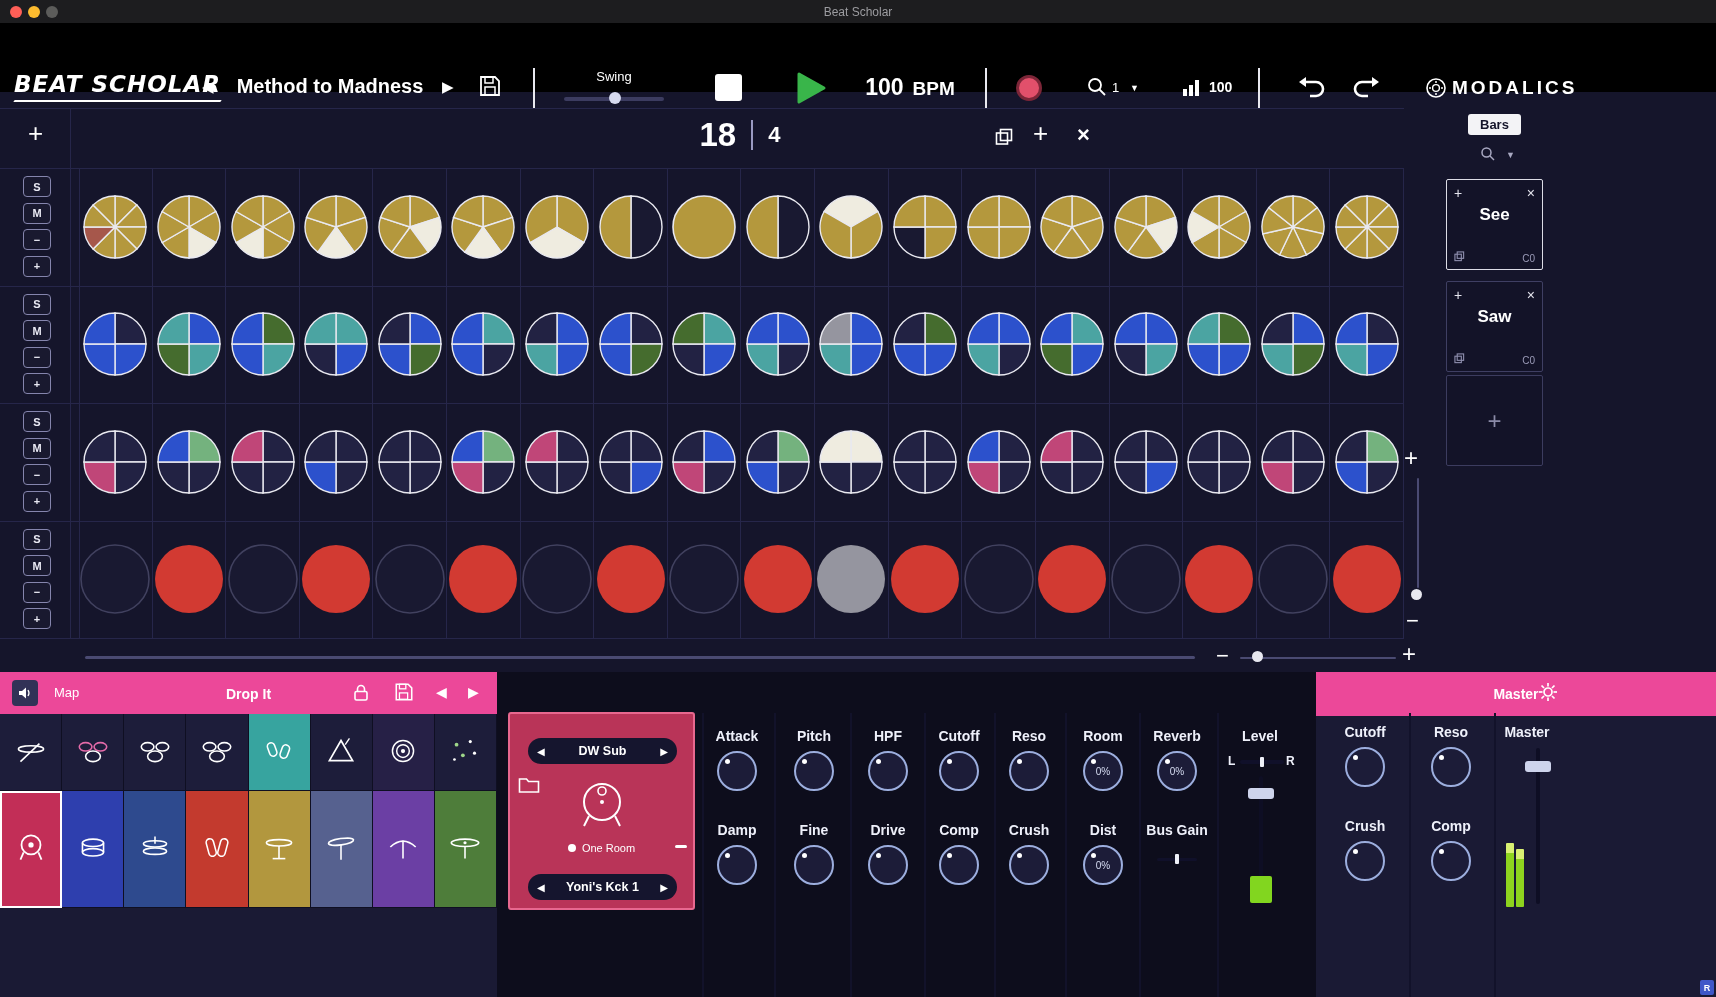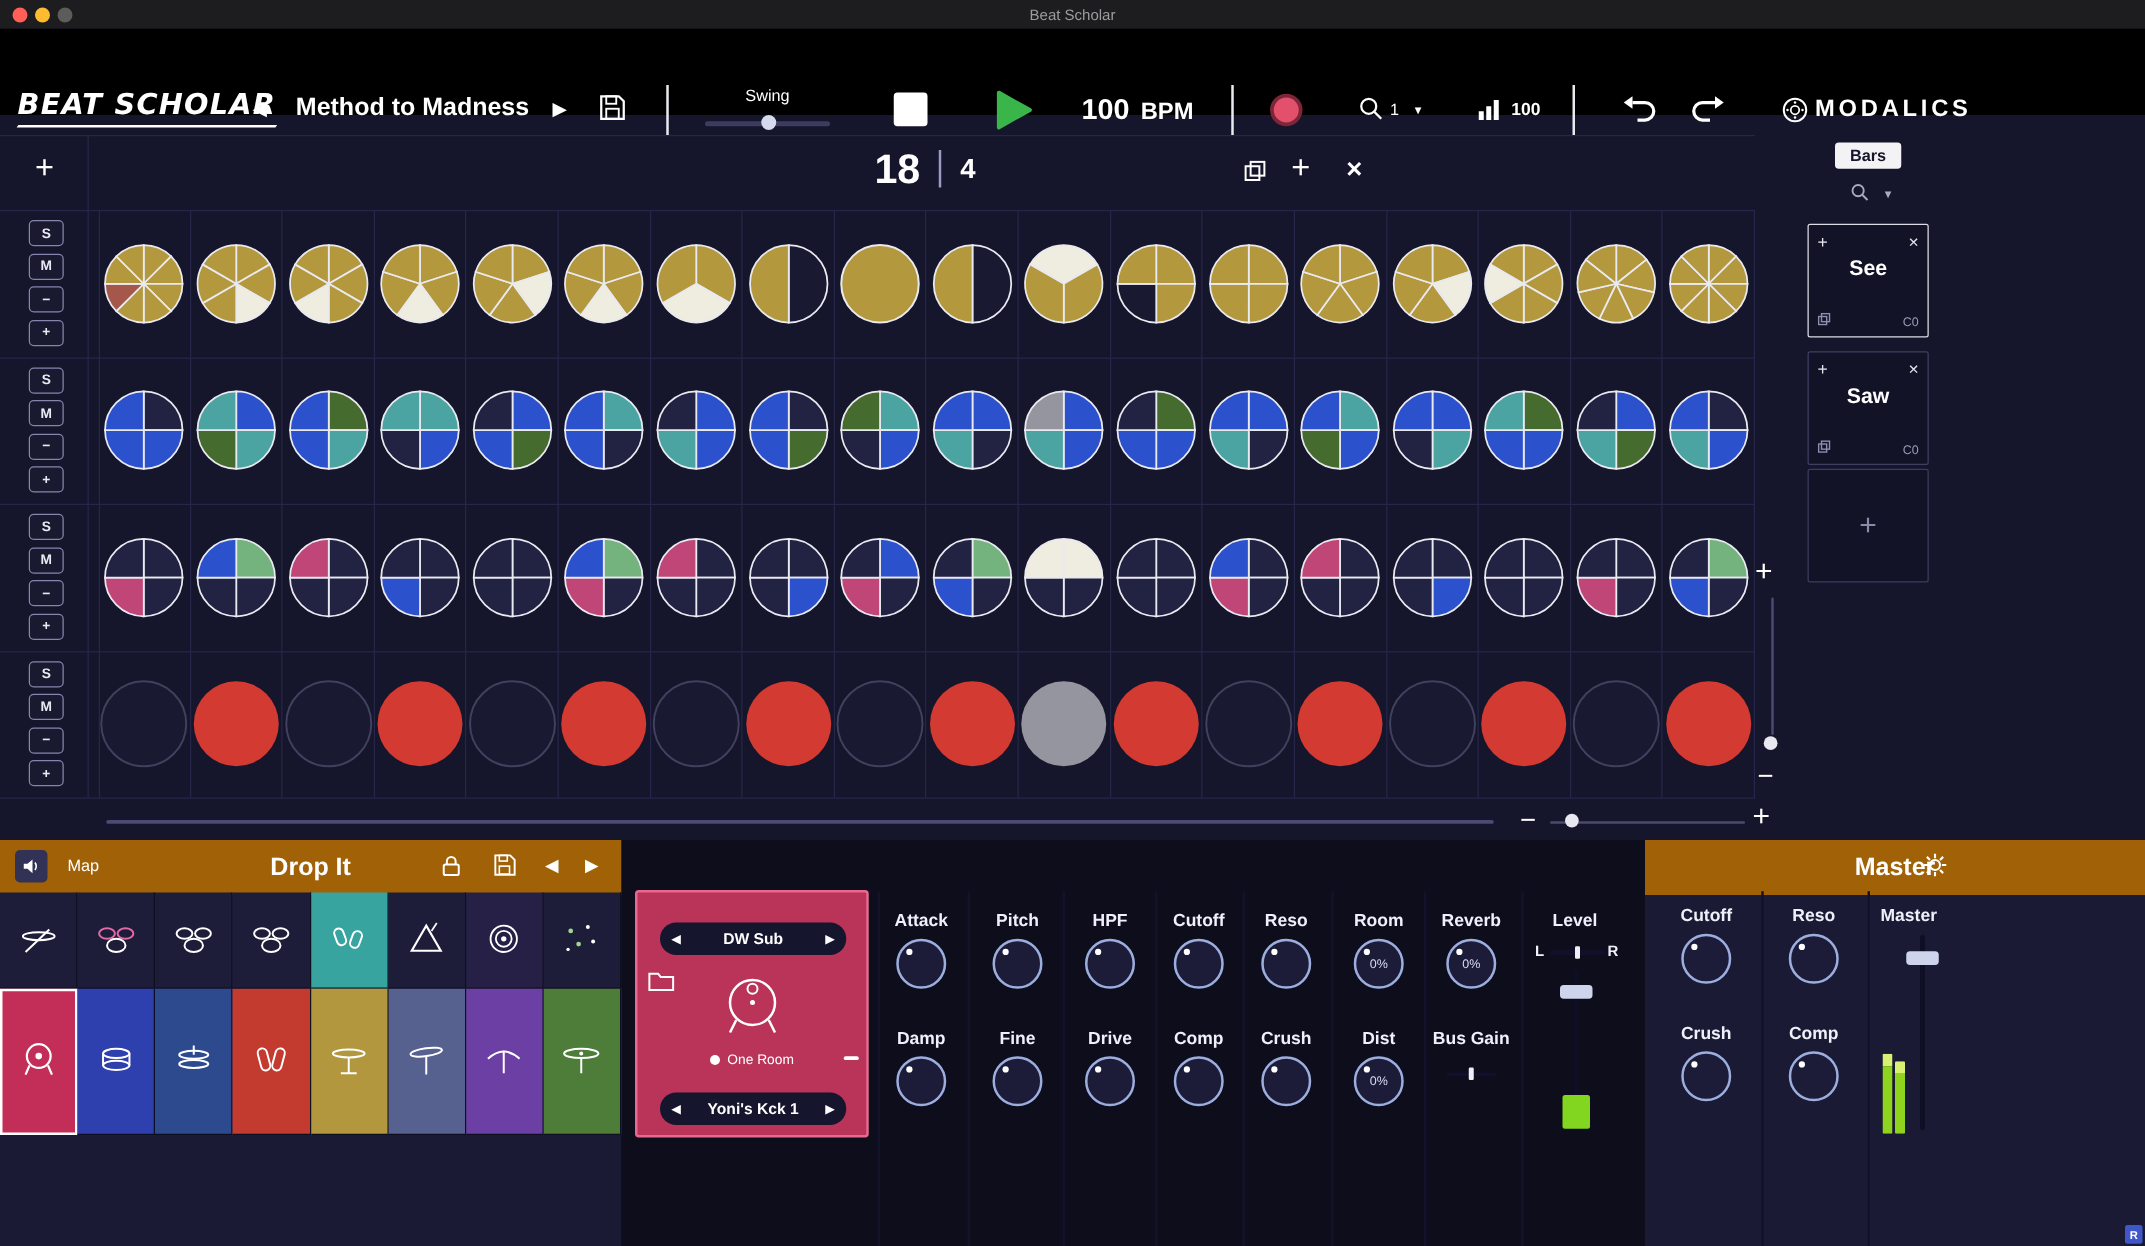--- a/index.html
+++ b/index.html
@@ -67,23 +67,23 @@
               color:#8b8ba8;font-size:24px;cursor:pointer}
 
   
   .zctl{position:absolute;color:#fff;cursor:pointer}
   .zdot{position:absolute;width:11px;height:11px;border-radius:50%;background:#e8e8f0;cursor:pointer}
   .scrolltrack{position:absolute;background:#4a4a72;border-radius:2px}
 
   
   .bottom-bg{position:absolute;left:0;top:672px;width:1716px;height:325px;background:#0d0d1c}
   .panel{position:absolute;top:672px;height:325px;background:#1a1a34}
-  .phead{position:absolute;left:0;top:0;width:100%;height:44px;background:#a16207;
+  .phead{position:absolute;left:0;top:0;width:100%;height:44px;background:#ec4899;
          display:flex;align-items:center;justify-content:center}
-  .phead .ptitle{font-size:20px;font-weight:600}
+  .phead .ptitle{font-size:14px;font-weight:600}
   .ksep{position:absolute;top:41px;width:2px;height:284px;background:#12122a}
 
   .pads-row{position:absolute;left:0;width:497px;display:flex}
   .pad{flex:1;border-right:1px solid #0f0f22;border-bottom:1px solid #0f0f22;display:flex;
        align-items:center;justify-content:center;cursor:pointer}
   .pad.selected{outline:2px solid #fff;outline-offset:-2px}
 
   .sample-card{position:absolute;left:508px;top:712px;width:187px;height:198px;background:#b93458;
                border:2px solid #e8688f;border-radius:3px}
   .pill{position:absolute;left:18px;width:149px;height:26px;background:#15152e;border-radius:13px;

